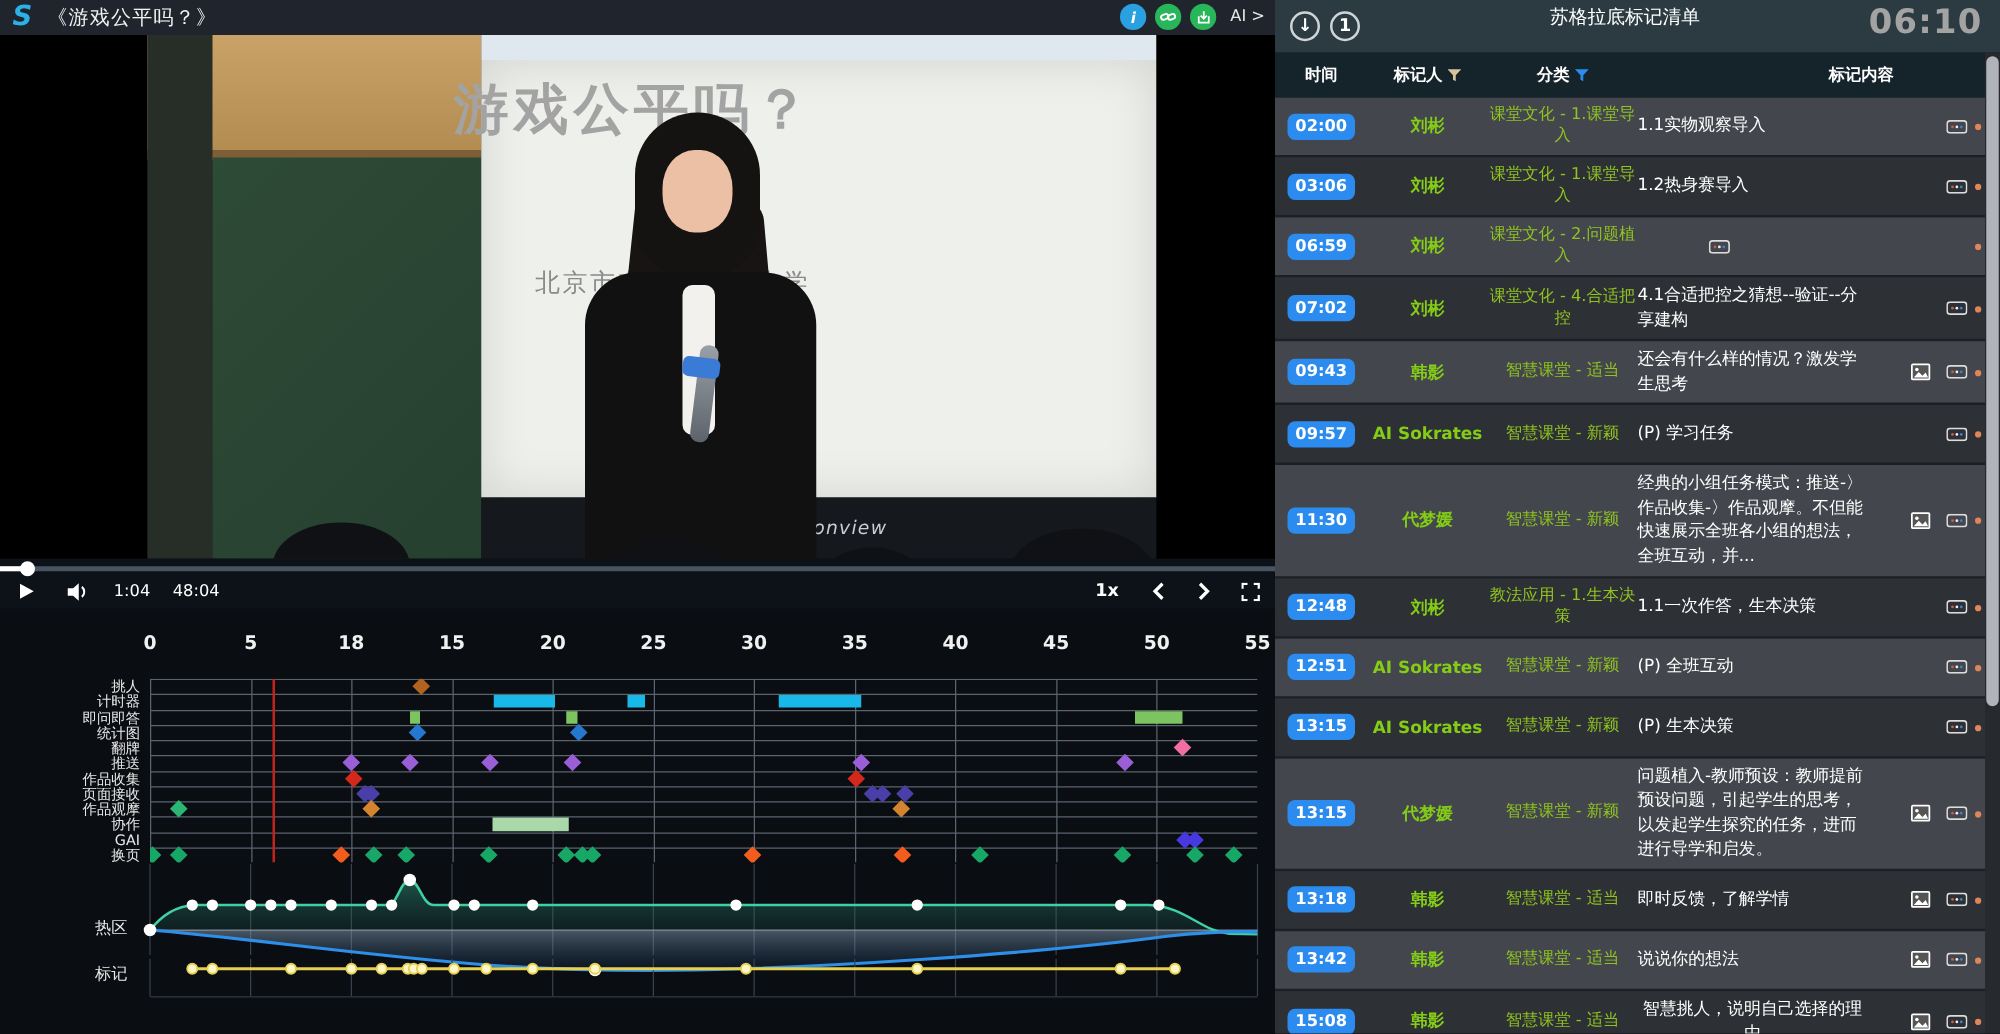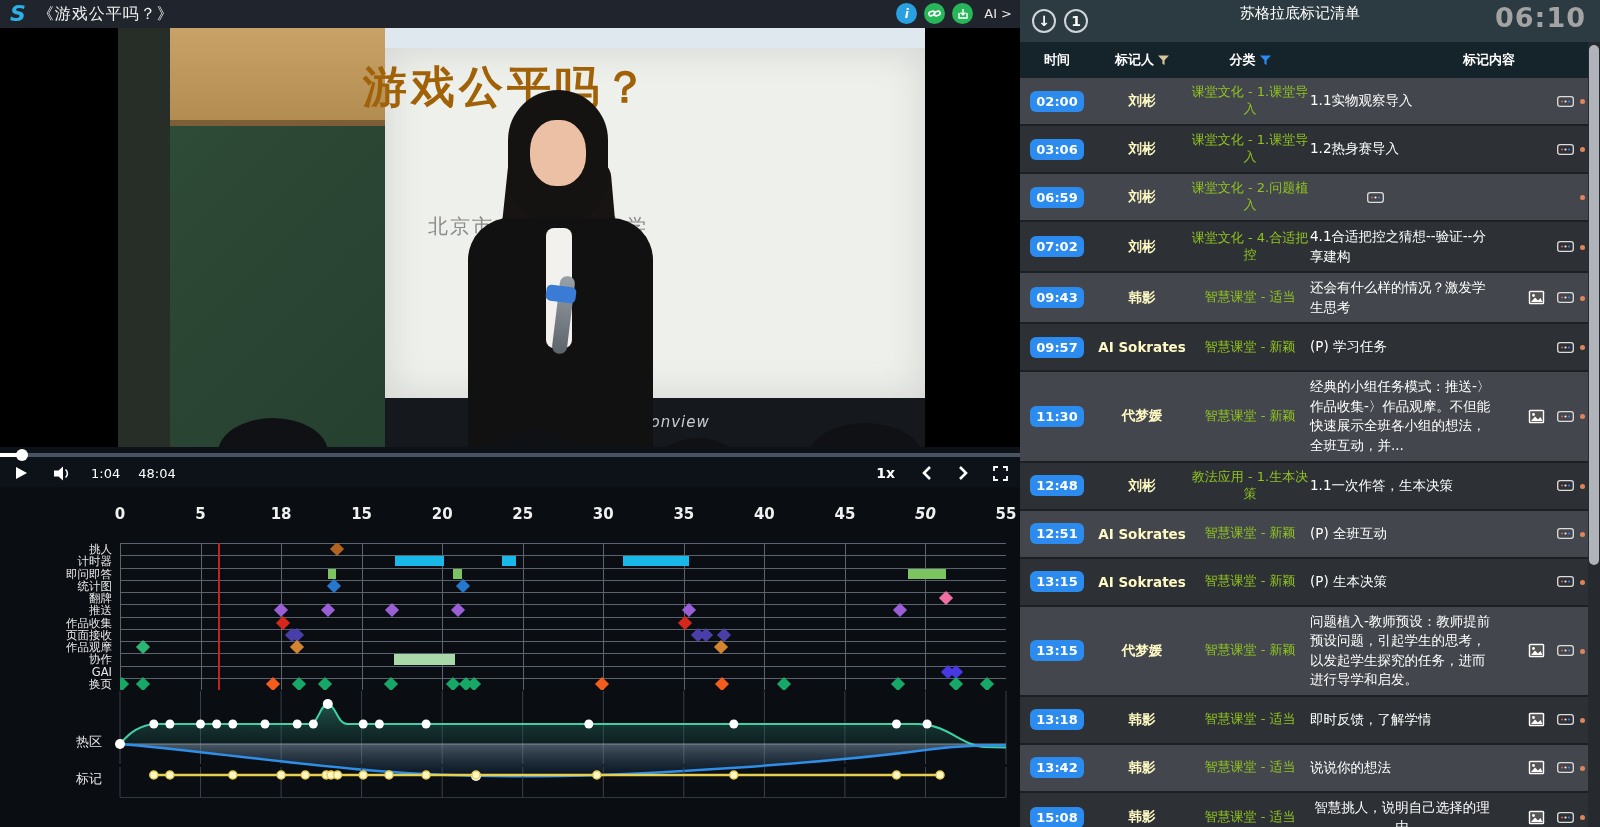--- a/index.html
+++ b/index.html
@@ -17,21 +17,21 @@
   .cbtn span{color:#fff;font-size:12px;font-weight:bold;font-style:italic;}
   .ai-label{color:#e8e8e8;font-size:13px;margin-left:4px;}
   
   .video{position:absolute;left:0;top:28px;width:1020px;height:419px;background:#000;overflow:hidden;}
   .vc{position:absolute;left:118px;top:0;width:807px;height:419px;background:#171a17;}
   .wall{position:absolute;left:0;top:0;width:267px;height:92px;background:linear-gradient(180deg,#c9a267,#b38c52);border-bottom:8px solid #7c5f36;}
   .board-edge{position:absolute;left:0;top:0;width:52px;height:419px;background:#262e27;}
   .board{position:absolute;left:52px;top:98px;width:215px;height:321px;background:linear-gradient(135deg,#2e4b37,#26402f);}
   .screen-top{position:absolute;left:267px;top:0;width:540px;height:20px;background:#dfe8ee;}
   .screen{position:absolute;left:267px;top:20px;width:540px;height:350px;background:#eef0ec;box-shadow:inset 0 0 40px rgba(0,0,0,.12);}
-  .slide-title{position:absolute;left:245px;top:30px;font-size:44px;font-weight:bold;color:#a16207;letter-spacing:4px;white-space:nowrap;}
+  .slide-title{position:absolute;left:245px;top:30px;font-size:44px;font-weight:bold;color:#a3a3a3;letter-spacing:4px;white-space:nowrap;}
   .slide-school{position:absolute;left:310px;top:185px;font-size:20px;color:#8a8a8a;letter-spacing:2px;}
   .slide-name{position:absolute;left:405px;top:232px;font-size:20px;color:#8a8a8a;letter-spacing:2px;}
   .screen-bottom{position:absolute;left:267px;top:370px;width:540px;height:49px;background:#15181d;}
   .brand{position:absolute;left:520px;top:385px;color:#c9ced4;font-size:15px;font-style:italic;letter-spacing:1px;}
   .teacher-hair{position:absolute;left:390px;top:62px;width:100px;height:130px;background:#151312;border-radius:50px 50px 40px 40px;}
   .teacher-hair2{position:absolute;left:380px;top:120px;width:40px;height:230px;background:#171413;border-radius:20px;transform:rotate(6deg);}
   .teacher-hair3{position:absolute;left:460px;top:130px;width:42px;height:240px;background:#171413;border-radius:20px;transform:rotate(-5deg);}
   .teacher-face{position:absolute;left:412px;top:92px;width:56px;height:66px;background:#ecc0a4;border-radius:46%;}
   .teacher-body{position:absolute;left:350px;top:190px;width:185px;height:229px;background:#111;border-radius:42px 42px 0 0;}
   .teacher-shirt{position:absolute;left:428px;top:200px;width:26px;height:120px;background:#f3f1ee;border-radius:8px;}
@@ -71,21 +71,21 @@
   .th-person{width:96px;text-align:center;display:flex;align-items:center;justify-content:center;gap:4px;}
   .th-cat{width:120px;text-align:center;display:flex;align-items:center;justify-content:center;gap:4px;}
   .th-content{flex:1;text-align:center;}
   .add-btn{position:absolute;right:10px;top:4px;width:28px;height:28px;border-radius:50%;background:#21bf6b;color:#fff;font-size:21px;font-weight:bold;display:flex;align-items:center;justify-content:center;cursor:pointer;line-height:1;}
   .rows{position:absolute;left:0;top:78px;width:568px;height:749px;overflow:hidden;}
   .row{display:flex;align-items:center;min-height:36px;padding:5px 0;border-bottom:2px solid #1c1f23;cursor:pointer;position:relative;}
   .row.alt0{background:#43474d;}
   .row.alt1{background:#2d3135;}
   .cell-time{width:74px;display:flex;justify-content:center;}
   .badge{background:#2b8bef;color:#fff;font-size:13px;font-weight:bold;border-radius:6px;padding:3px 6px;cursor:pointer;}
-  .cell-person{width:96px;text-align:center;color:#fef9c3;font-size:13.5px;font-weight:bold;}
+  .cell-person{width:96px;text-align:center;color:#84cc16;font-size:13.5px;font-weight:bold;}
   .cell-cat{width:120px;text-align:center;color:#90c320;font-size:13px;line-height:1.3;}
   .cell-content{flex:1;color:#fff;font-size:13.5px;line-height:1.45;padding-right:6px;}
   .cell-content.centered{text-align:center;}
   .cell-icons{width:74px;display:flex;align-items:center;justify-content:flex-end;gap:12px;padding-right:14px;}
   .row-dot{position:absolute;right:3px;top:50%;margin-top:-2px;width:5px;height:5px;border-radius:50%;background:#e0855a;}
   .scrollbar{position:absolute;left:568px;top:42px;width:12px;height:785px;background:#26292d;}
   .thumb{position:absolute;left:1px;top:3px;width:10px;height:520px;background:#b0b4ba;border-radius:5px;cursor:pointer;}
   svg{display:block;}
 </style>
 </head>
@@ -195,21 +195,21 @@
           <div class="tick-label" style="left: 120px;">0</div>
           <div class="tick-label" style="left: 200.545px;">5</div>
           <div class="tick-label" style="left: 281.091px;">18</div>
           <div class="tick-label" style="left: 361.636px;">15</div>
           <div class="tick-label" style="left: 442.182px;">20</div>
           <div class="tick-label" style="left: 522.727px;">25</div>
           <div class="tick-label" style="left: 603.273px;">30</div>
           <div class="tick-label" style="left: 683.818px;">35</div>
           <div class="tick-label" style="left: 764.364px;">40</div>
           <div class="tick-label" style="left: 844.909px;">45</div>
-          <div class="tick-label" style="left: 925.455px; font-style: italic;">50</div>
+          <div class="tick-label" style="left: 925.455px;">50</div>
           <div class="tick-label" style="left: 1006px;">55</div>
         </div>
       <div id="ylabel-layer">
           <div class="ylabel" style="top: 56px;">挑人</div>
           <div class="ylabel" style="top: 68.25px;">计时器</div>
           <div class="ylabel" style="top: 80.5px;">即问即答</div>
           <div class="ylabel" style="top: 92.75px;">统计图</div>
           <div class="ylabel" style="top: 105px;">翻牌</div>
           <div class="ylabel" style="top: 117.25px;">推送</div>
           <div class="ylabel" style="top: 129.5px;">作品收集</div>

